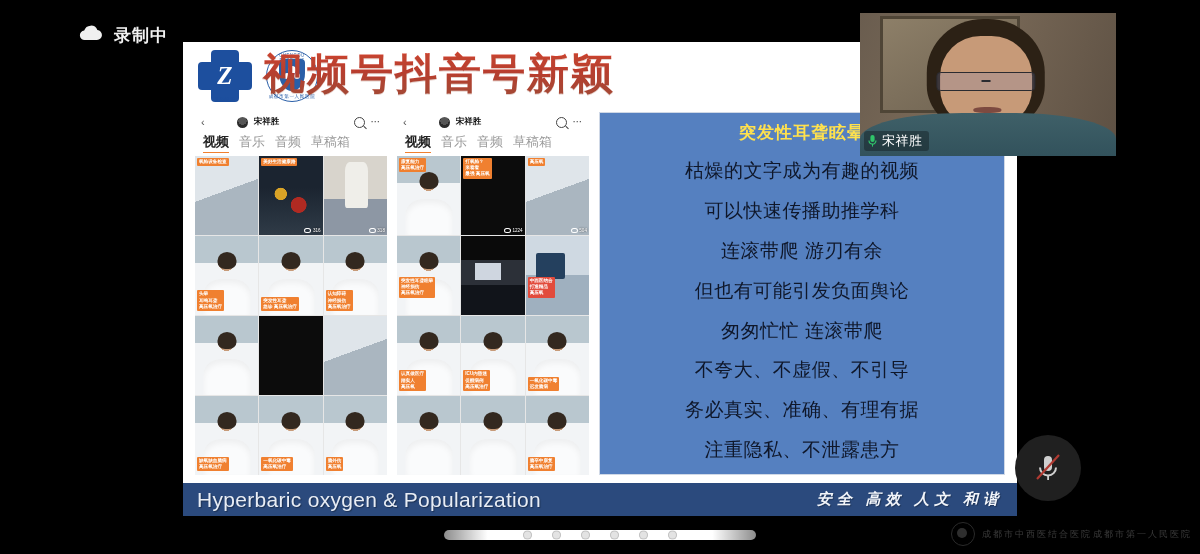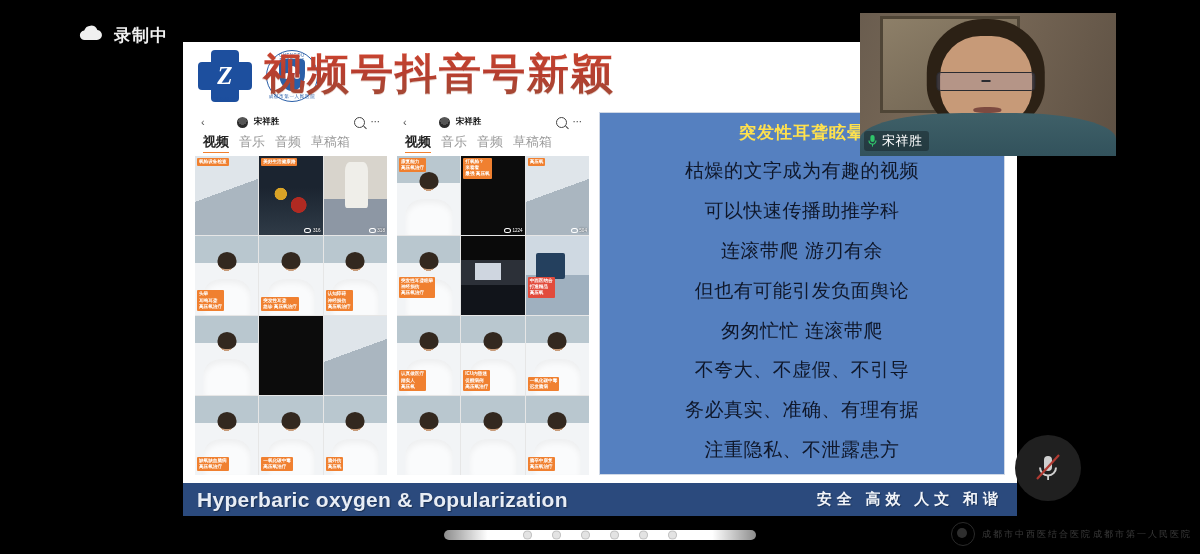--- a/index.html
+++ b/index.html
@@ -419,29 +419,30 @@
     height: 33px;
     background: #2b4a7d;
     display: flex;
     align-items: center;
     justify-content: space-between;
     padding: 0 14px;
   }
   .slide-banner .en {
     color: #e8edf5;
     font-size: 21px;
-    font-weight: bold;
+    font-weight: normal;
     letter-spacing: .3px;
     text-shadow: 1px 1px 1px rgba(0,0,0,.35);
   }
   .slide-banner .cn {
     color: #f2f5fa;
     font-size: 15px;
     letter-spacing: 5px;
     font-family: "Liberation Serif", "DejaVu Serif", serif;
+    font-style: italic;
     font-weight: bold;
     text-shadow: 1px 1px 1px rgba(0,0,0,.3);
   }
 
   
   .speaker-tile {
     position: absolute;
     left: 860px;
     top: 13px;
     width: 256px;

